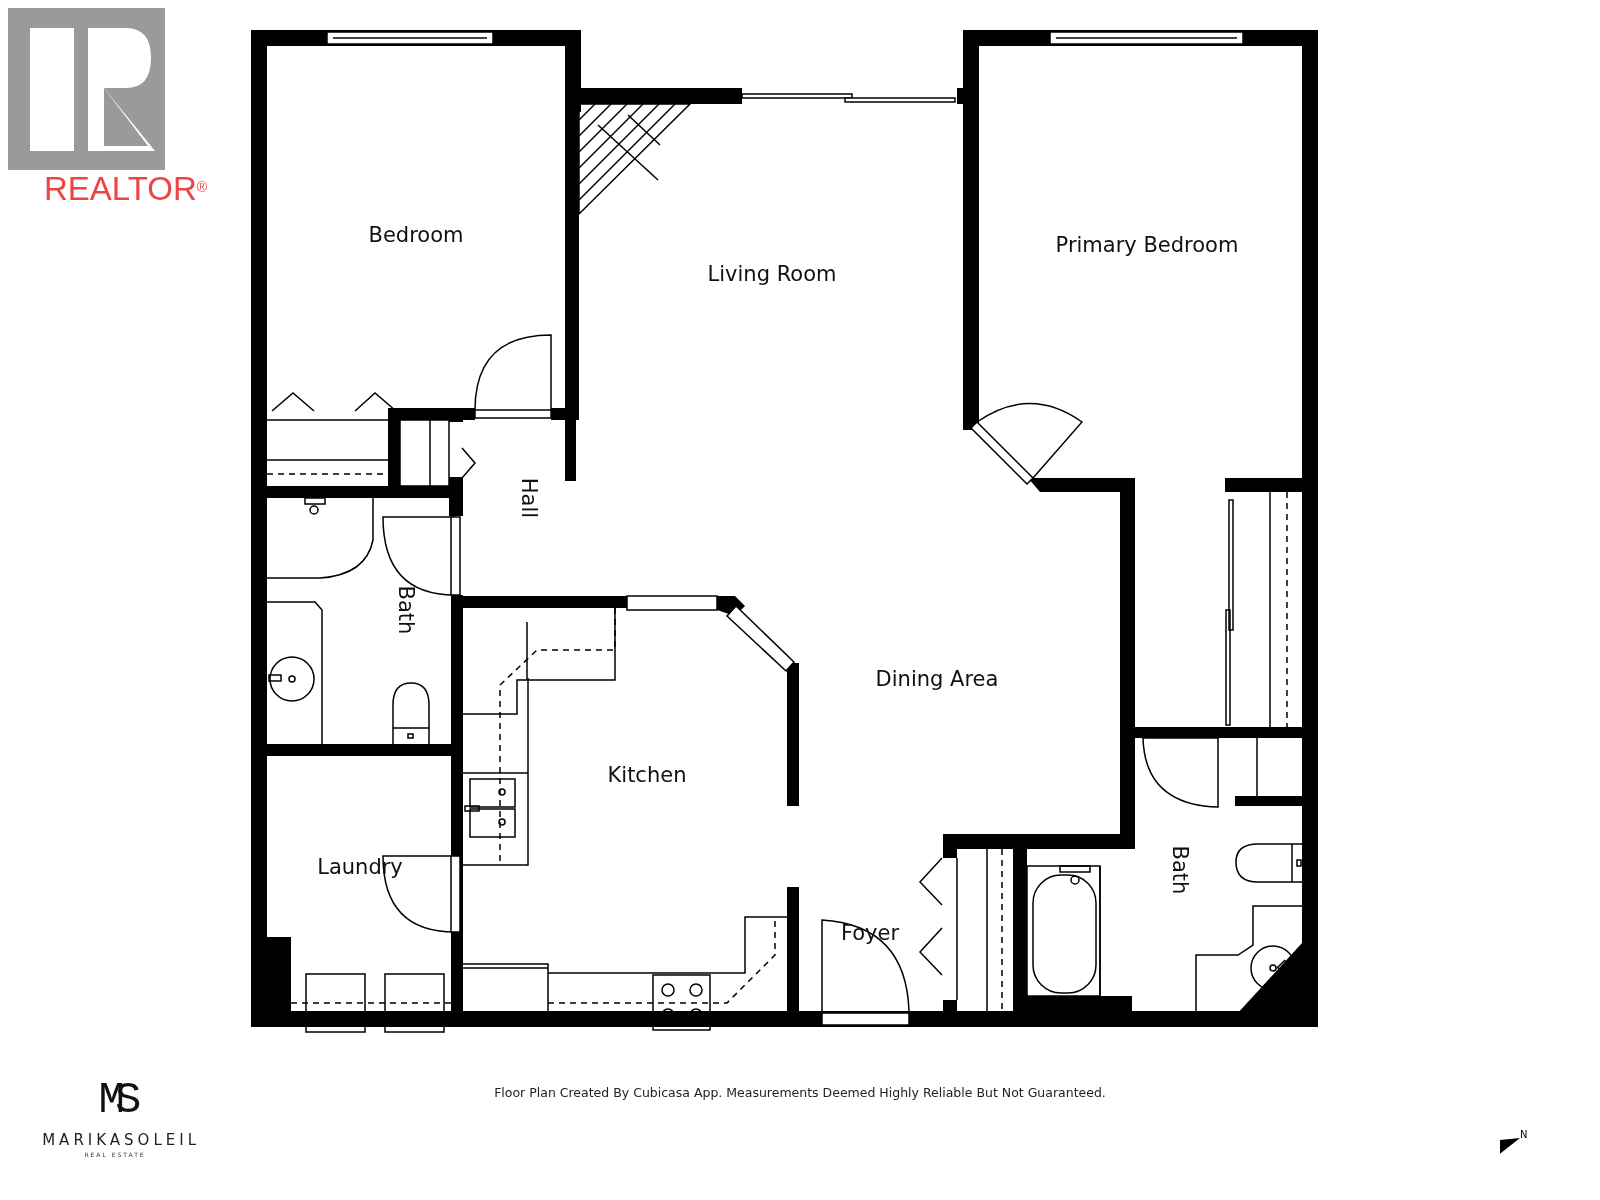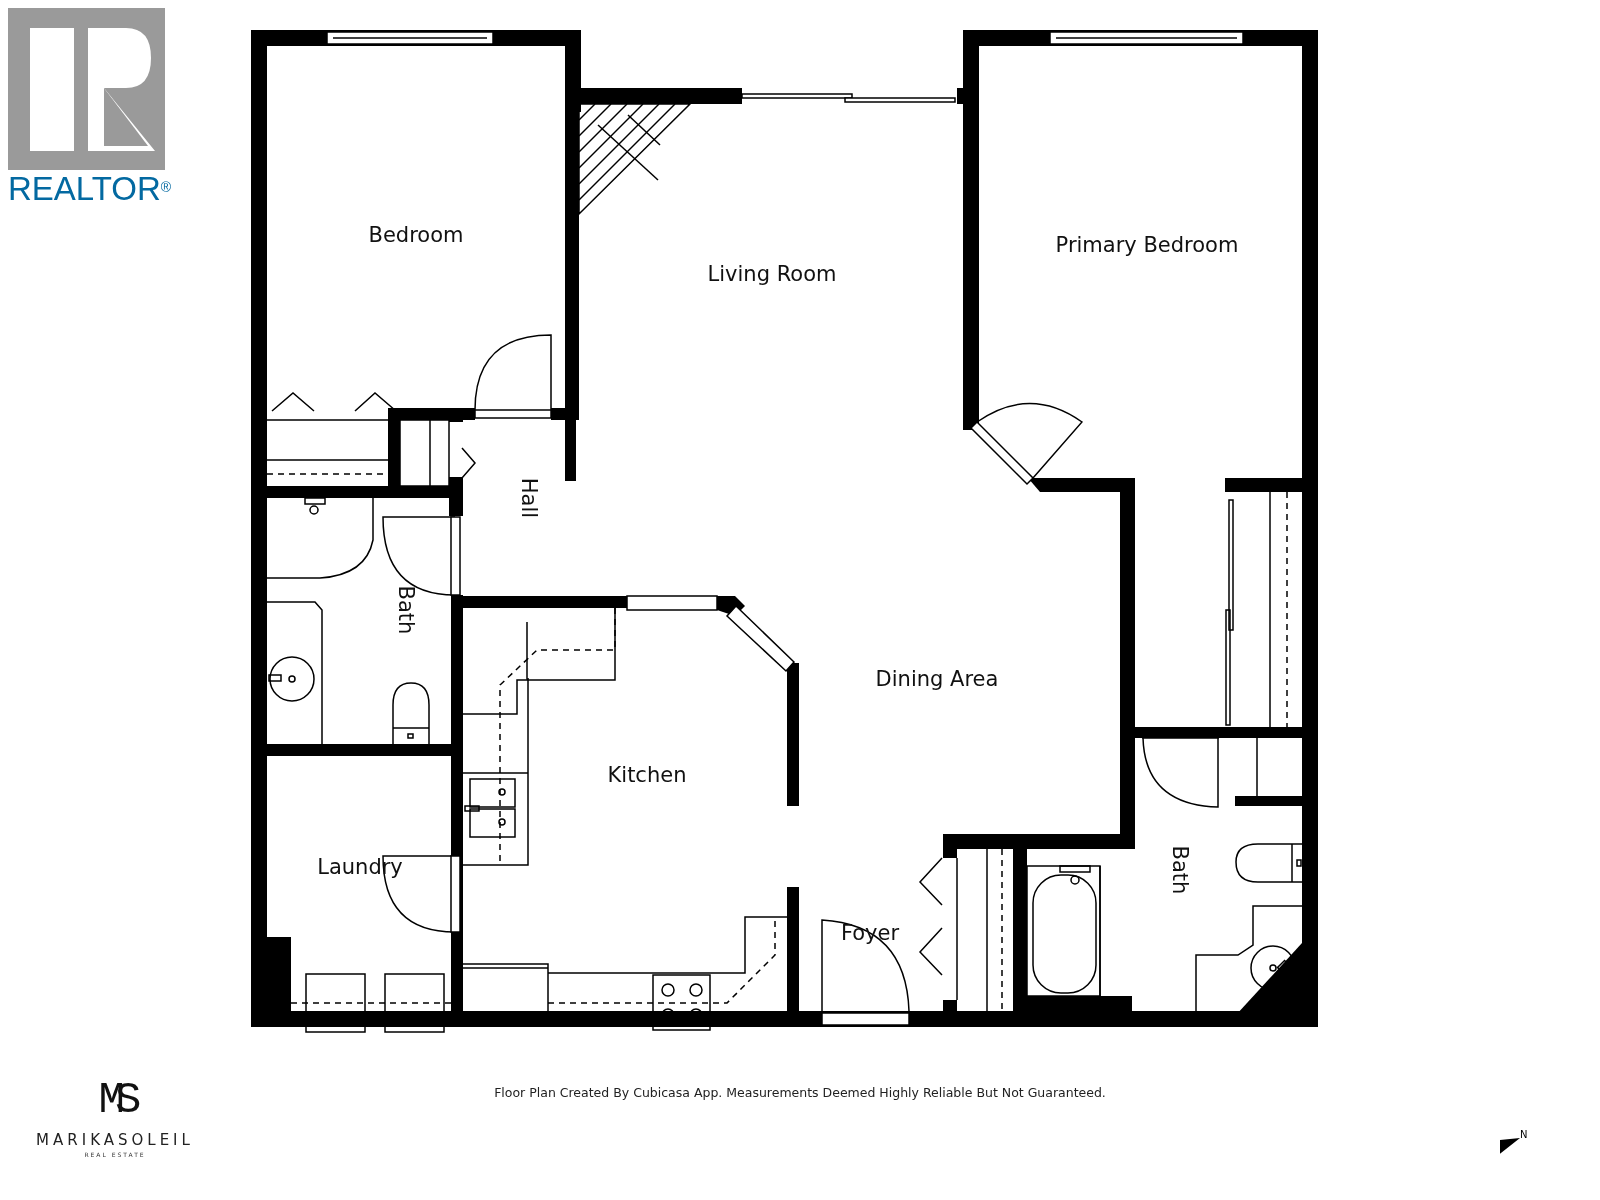--- a/index.html
+++ b/index.html
@@ -5,25 +5,25 @@
     html, body { margin: 0; padding: 0; background: #ffffff; }
     body { width: 1600px; height: 1200px; position: relative; overflow: hidden; font-family: "DejaVu Sans", sans-serif; }
     #plan { position: absolute; left: 0; top: 0; width: 1600px; height: 1200px; }
     .room-label { font-family: "DejaVu Sans", sans-serif; font-size: 21px; fill: #111; }
     .wall { fill: #000; }
     .thin { stroke: #000; stroke-width: 1.5; fill: none; }
     .thinw { stroke: #000; stroke-width: 1.5; fill: #fff; }
     .dash { stroke: #000; stroke-width: 1.5; fill: none; stroke-dasharray: 6 5; }
     .realtor-logo { position: absolute; left: 8px; top: 8px; width: 180px; }
     .realtor-box { width: 157px; height: 162px; background: #9a9a9a; position: relative; }
-    .realtor-text { font-family: "Liberation Sans", sans-serif; font-size: 33px; color: #0369a1; letter-spacing: 0px; margin-top: 0px; line-height: 38px; }
+    .realtor-text { font-family: "Liberation Sans", sans-serif; font-size: 33px; color: #ef4444; letter-spacing: 0px; margin-top: 0px; line-height: 38px; margin-left: 36px; }
     .realtor-text sup { font-size: 14px; vertical-align: top; position: relative; top: -2px; }
     .brand { position: absolute; left: 30px; top: 1075px; width: 170px; text-align: center; }
     .brand-mono { font-family: Liberation Mono, monospace; font-size: 44px; color: #111; line-height: 50px; letter-spacing: -10px; }
-    .brand-name { font-family: "DejaVu Sans", sans-serif; font-size: 15px; letter-spacing: 4px; color: #222; margin-top: 6px; }
+    .brand-name { font-family: "DejaVu Sans", sans-serif; font-size: 15px; letter-spacing: 4px; color: #222; margin-top: 6px; text-align: right; }
     .brand-sub { font-family: "DejaVu Sans", sans-serif; font-size: 6px; letter-spacing: 2px; color: #333; margin-top: 2px; }
     .footer-note { position: absolute; left: 0; width: 1600px; top: 1085px; text-align: center; font-family: "DejaVu Sans", sans-serif; font-size: 12.5px; color: #222; }
     .north { position: absolute; left: 1500px; top: 1120px; width: 70px; height: 60px; }
   </style>
 </head>
 <body>
 
 <div class="realtor-logo">
   <div class="realtor-box">
     <svg width="157" height="162" viewBox="0 0 157 162">

